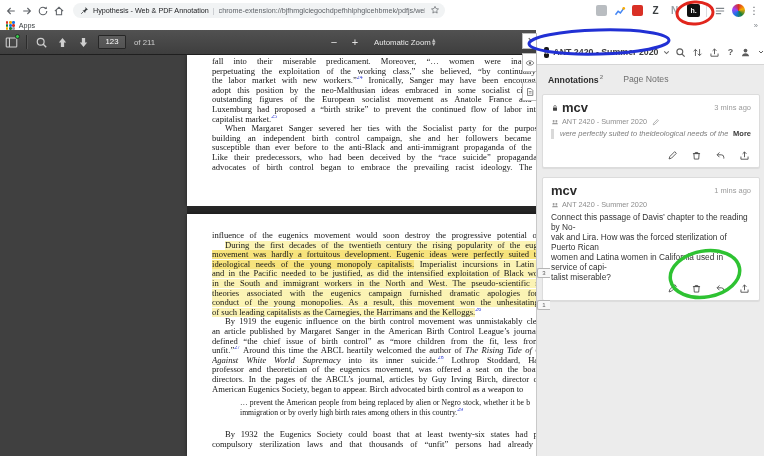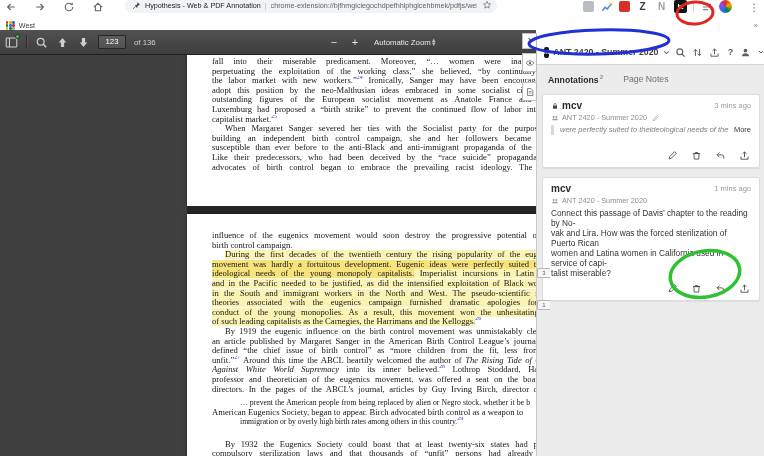--- a/index.html
+++ b/index.html
@@ -2,21 +2,21 @@
 <html><head>
 <meta charset="utf-8">
 <style>
   *{margin:0;padding:0;box-sizing:border-box}
   html,body{width:764px;height:456px;overflow:hidden;background:#fff;font-family:"Liberation Sans",sans-serif}
   #app{position:relative;width:764px;height:456px}
   .ic{display:inline-flex;align-items:center;justify-content:center;flex:0 0 auto}
   .ic svg{width:100%;height:100%}
 
   
-  .chrome{position:absolute;left:0;top:0;width:764px;height:21px;background:#fff;display:flex;align-items:flex-end;padding:8px 5px;gap:17px}
+  .chrome{position:absolute;left:0;top:0;width:764px;height:21px;background:#fff;display:flex;align-items:center;padding:8px 5px;gap:4px}
   .navic{width:12px;height:12px;color:#5f6368}
   .omnibox{position:relative;width:372px;height:15px;background:#f1f3f4;border-radius:8px;display:flex;align-items:center;padding:0 20px 0 7px;gap:4px;margin-left:4px}
   .omnibox .pinic{width:9px;height:9px;color:#3c4043}
   .omnibox .title{font-size:7.2px;color:#202124;white-space:nowrap}
   .omnibox .sep{font-size:7.2px;color:#b6b9bd}
   .omnibox .url{font-size:7.2px;color:#5f6368;white-space:nowrap;overflow:hidden;flex:1}
   .omnibox .star{position:absolute;right:5px;top:2px;width:10px;height:10px;color:#5f6368}
   .extrow{margin-left:auto;display:flex;align-items:center;gap:6px}
   .ext{width:13px;height:13px;display:flex;align-items:center;justify-content:center;font-weight:bold}
   .ext-square-gray{background:#b9bdc1;border-radius:2px;width:11px;height:11px}
@@ -76,28 +76,28 @@
   .helpq{font-size:9px;font-weight:bold;color:#5d5d5d;width:8px;text-align:center}
   .stabs{position:absolute;left:0;top:25px;right:0;height:28px;display:flex;align-items:center;padding:0 11px;gap:20px}
   .tab-ann{font-size:8.7px;font-weight:bold;color:#2c2c2c}
   .anncount{font-size:6.2px;color:#8a8a8a;vertical-align:super;margin-left:1px}
   .tab-pn{font-size:8.7px;color:#6f6f6f}
   .card{position:absolute;left:5px;width:218px;background:#fff;border:1px solid #dcdcdc;border-radius:2px;box-shadow:0 1px 1px rgba(0,0,0,.07);padding:5px 8px}
   .card-0{top:54px;height:74px}
   .card-1{top:137px;height:124px}
   .crow1{display:flex;align-items:center;gap:3px}
   .clock{width:8px;height:8px;color:#444}
-  .cuser{font-size:10px;font-weight:bold;color:#2b2b2b}
+  .cuser{font-size:13px;font-weight:bold;color:#2b2b2b}
   .ctime{margin-left:auto;font-size:7.5px;color:#9b9b9b}
   .cgroup{display:flex;align-items:center;gap:3px;margin-top:2px;color:#8d8d8d}
   .cgroup .gic{width:8px;height:8px;color:#9a9a9a}
   .cgrouptext{font-size:7.3px;color:#8d8d8d}
   .cpen{width:8px;height:8px;color:#8d8d8d;margin-left:2px}
   .cquote{position:relative;margin-top:3px;border-left:3px solid #d9d9d9;padding-left:6px;font-size:7.5px;font-style:italic;color:#7e7e7e;line-height:9.6px}
-  .cmore{position:absolute;right:0;bottom:0;font-style:normal;font-weight:normal;font-size:7.5px;color:#3a3a3a;background:#fff;padding-left:5px}
+  .cmore{position:absolute;right:0;bottom:0;font-style:normal;font-weight:bold;font-size:7.5px;color:#3a3a3a;background:#fff;padding-left:5px}
   .cbody{margin-top:2px;font-size:8.3px;color:#333;line-height:10px}
   .cactions{position:absolute;right:9px;bottom:6px;display:flex;gap:13px;color:#4e4e4e}
   .aic{width:11px;height:11px}
 
   
   .edgebtn{position:absolute;width:15px;background:#fff;border:1px solid #bdbdbd;color:#5a5a5a;display:flex;align-items:center;justify-content:center;z-index:4}
   .edgebtn .ic{width:10px;height:10px}
   #btn-collapse{left:522px;top:33px;height:16px}
   #btn-eye{left:522px;top:53px;height:19px}
   #btn-note{left:522px;top:82px;height:19px}
@@ -179,21 +179,21 @@
       <i style="background:#d93025"></i>
         <i style="background:#f9ab00"></i>
         <i style="background:#1a73e8"></i>
       <i style="background:#188038"></i>
         <i style="background:#1a73e8"></i>
         <i style="background:#d93025"></i>
       <i style="background:#f9ab00"></i>
         <i style="background:#188038"></i>
         <i style="background:#9aa0a6"></i>
     </span>
-    <span class="apps-label">West</span>
+    <span class="apps-label">Apps</span>
     <span class="bm-overflow">»</span>
   </div>
 
   <div class="pdftoolbar">
     <span class="ic tbic">
         <svg viewBox="0 0 16 16">
           <rect x="1.5" y="2.5" width="13" height="11" rx="1" fill="none" stroke="currentColor" stroke-width="1.3"></rect>
           <line x1="5.5" y1="2.5" x2="5.5" y2="13.5" stroke="currentColor" stroke-width="1.3"></line>
         </svg>
         <span class="greendot"></span>
@@ -209,21 +209,21 @@
         <svg viewBox="0 0 16 16">
           <path d="M8 2.5l4.5 5.5H10v5.5H6V8H3.5z" fill="currentColor"></path>
         </svg>
       </span>
     <span class="ic tbic">
         <svg viewBox="0 0 16 16">
           <path d="M8 13.5L3.5 8H6V2.5h4V8h2.5z" fill="currentColor"></path>
         </svg>
       </span>
     <span class="pageinput">123</span>
-    <span class="ofpages">of 136</span>
+    <span class="ofpages">of 211</span>
     <span class="zoomgroup">
       <span class="zoombtn">−</span>
       <span class="zoombtn">+</span>
       <span class="zoomselect">
         <span>Automatic Zoom</span>
         <span class="zoomcaret">▲<br>▼</span>
       </span>
     </span>
   </div>
 
@@ -241,38 +241,37 @@
           <div class="pline"><span>building an independent birth control campaign, she and her followers became mor</span></div>
           <div class="pline"><span>susceptible than ever before to the anti-Black and anti-immigrant propaganda of the time</span></div>
           <div class="pline"><span>Like their predecessors, who had been deceived by the “race suicide” propaganda, th</span></div>
           <div class="pline"><span>advocates of birth control began to embrace the prevailing racist ideology. The fata</span></div>
         </div>
       </div>
     <div class="gapstrip"></div>
     <div class="page page2">
         <div class="ptext" id="p2">
           <div class="pline"><span>influence of the eugenics movement would soon destroy the progressive potential of th</span></div>
-          <div class="pline left"><span>birth control campaign.</span></div>
           <div class="pline ind"><span class="hl1">During the first decades of the twentieth century the rising popularity of the eugenic</span></div>
           <div class="pline"><span class="hl2">movement was hardly a fortuitous development. Eugenic ideas were perfectly suited to th</span></div>
           <div class="pline"><span class="hl2">ideological needs of the young monopoly capitalists.</span><span class="hl1"> Imperialist incursions in Latin Am</span></div>
           <div class="pline"><span class="hl1">and in the Pacific needed to be justified, as did the intensified exploitation of Black worker</span></div>
           <div class="pline"><span class="hl1">in the South and immigrant workers in the North and West. The pseudo-scientific racia</span></div>
           <div class="pline"><span class="hl1">theories associated with the eugenics campaign furnished dramatic apologies for th</span></div>
           <div class="pline"><span class="hl1">conduct of the young monopolies. As a result, this movement won the unhesitating su</span></div>
           <div class="pline left"><span class="hl1">of such leading capitalists as the Carnegies, the Harrimans and the Kelloggs.</span><span class="ref">26</span></div>
           <div class="pline ind"><span>By 1919 the eugenic influence on the birth control movement was unmistakably clear. I</span></div>
           <div class="pline"><span>an article published by Margaret Sanger in the American Birth Control League’s journal, sh</span></div>
           <div class="pline"><span>defined “the chief issue of birth control” as “more children from the fit, less from th</span></div>
           <div class="pline"><span>unfit.”</span><span class="ref">27</span><span> Around this time the ABCL heartily welcomed the author of </span><span class="it">The Rising Tide of Colo</span></div>
-          <div class="pline"><span class="it">Against White World Supremacy</span><span> into its inner believed.</span><span class="ref">28</span><span> Lothrop Stoddard, Harvar</span></div>
+          <div class="pline"><span class="it">Against White World Supremacy</span><span> into its inner suicide.</span><span class="ref">28</span><span> Lothrop Stoddard, Harvar</span></div>
           <div class="pline"><span>professor and theoretician of the eugenics movement, was offered a seat on the board o</span></div>
           <div class="pline"><span>directors. In the pages of the ABCL’s journal, articles by Guy Irving Birch, director of th</span></div>
+          <div class="pline left"><span>American Eugenics Society, began to appear. Birch advocated birth control as a weapon to</span></div>
           <div class="pline bq" style="margin-top: 4px;"><span>… prevent the American people from being replaced by alien or Negro stock, whether it be b</span></div>
-          <div class="pline left"><span>American Eugenics Society, began to appear. Birch advocated birth control as a weapon to</span></div>
           <div class="pline left bq"><span>immigration or by overly high birth rates among others in this country.</span><span class="ref">29</span></div>
           <div class="pline ind" style="margin-top: 13px;"><span>By 1932 the Eugenics Society could boast that at least twenty-six states had passe</span></div>
           <div class="pline"><span>compulsory sterilization laws and that thousands of “unfit” persons had already bee</span></div>
         </div>
       </div>
   </div>
 
   <div class="sidebar">
     <div class="sheader">
       <span class="hlogo">h.</span>

